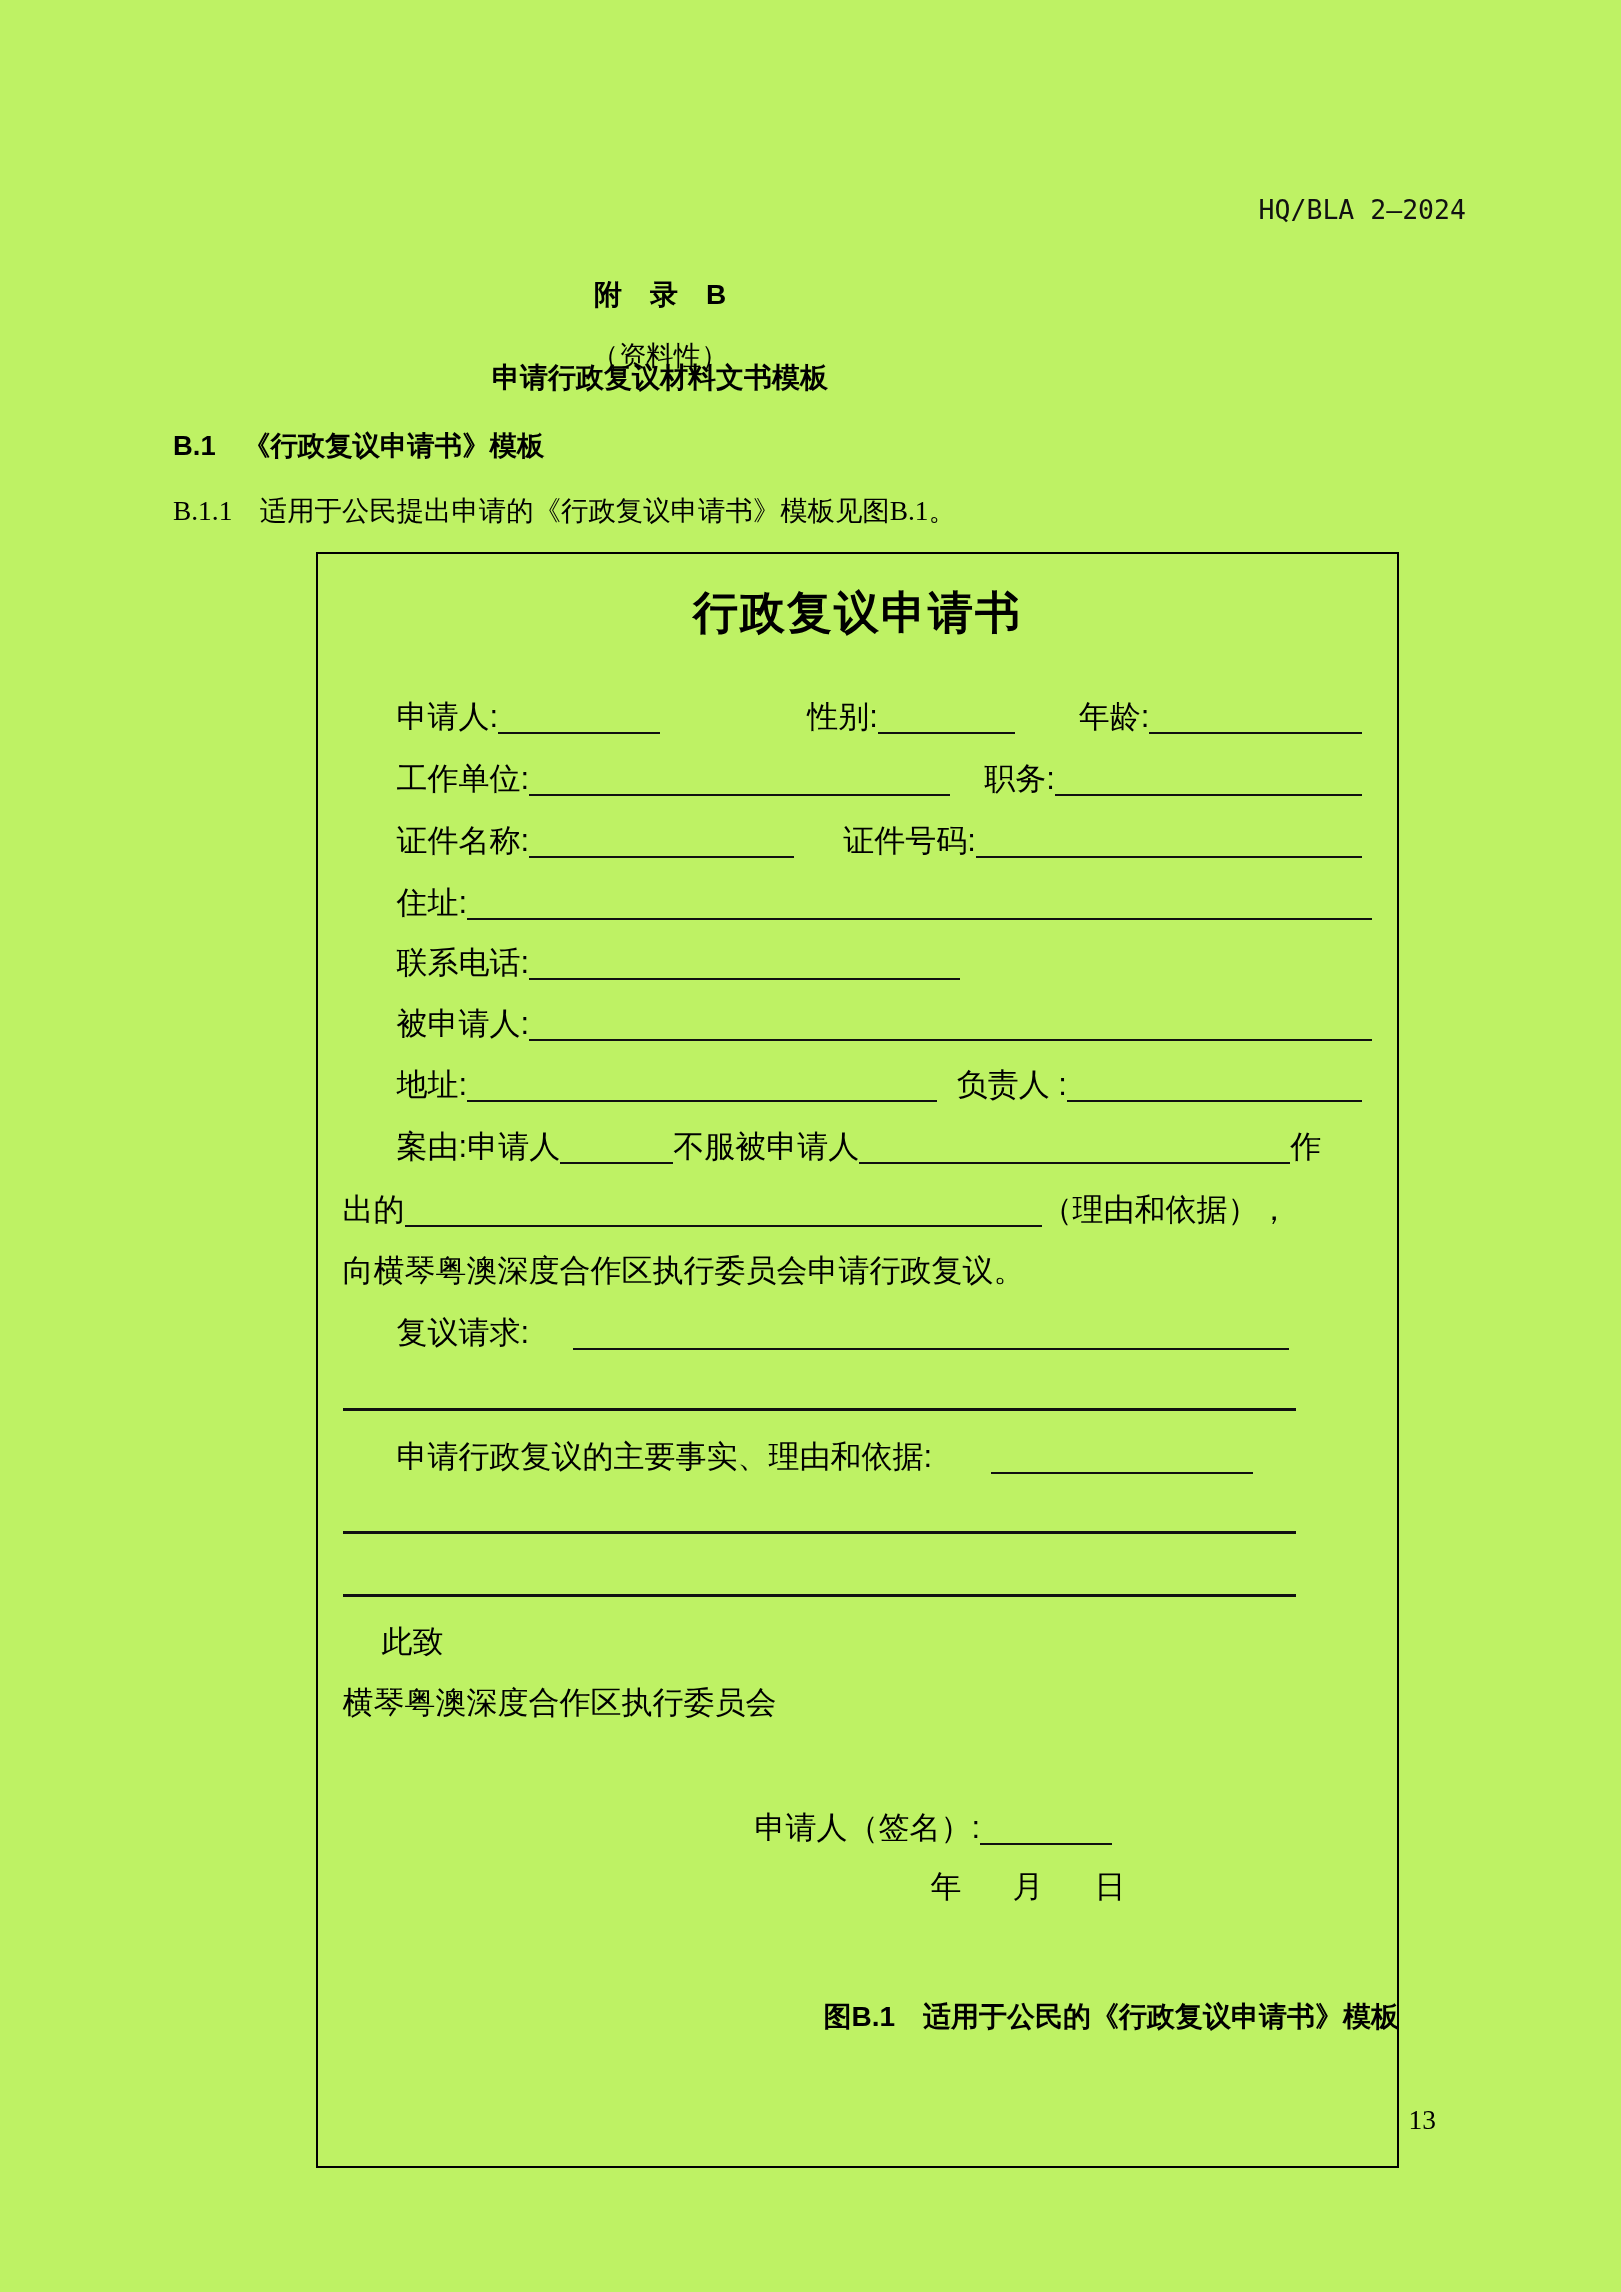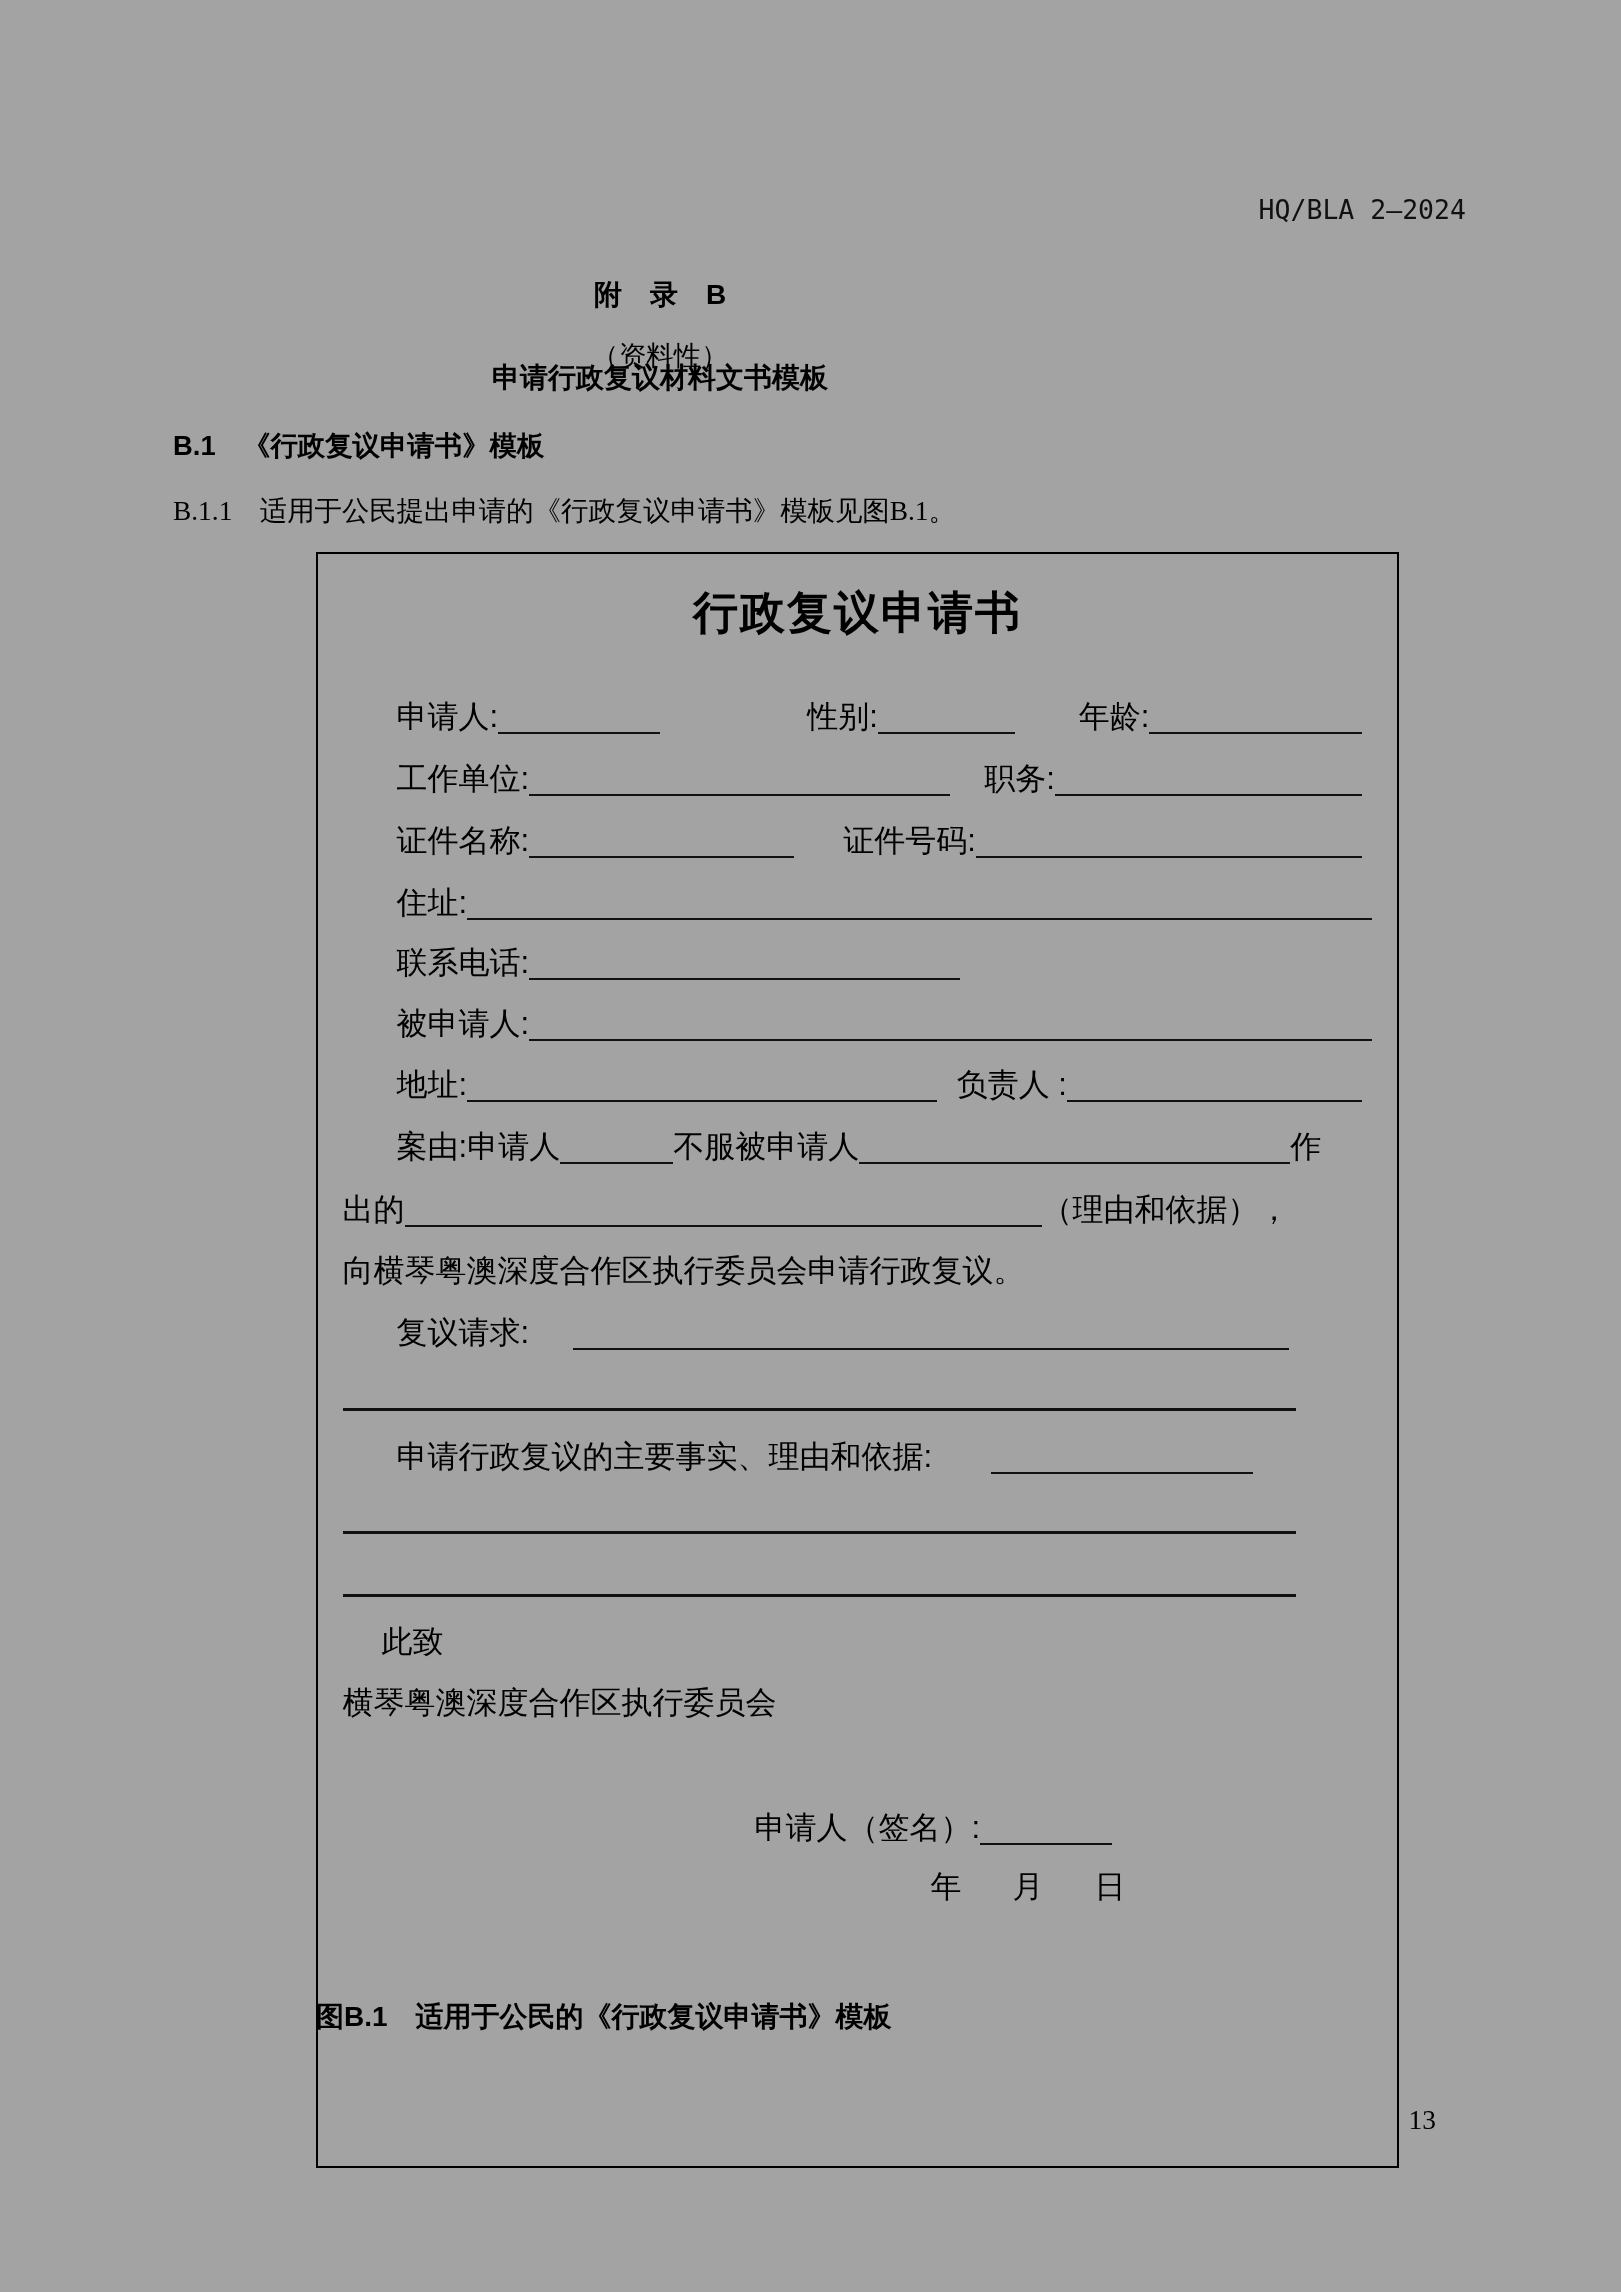--- a/index.html
+++ b/index.html
@@ -1,19 +1,19 @@
 <!DOCTYPE html>
 <html><head>
 <meta charset="utf-8">
 <style>
   html,body{margin:0;padding:0;background:#888;}
   .page{
     position:relative;
     width:1621px;height:2293px;
-    background:#a3a3a3;
+    background:#bef264;
     font-family:"Liberation Sans",sans-serif;
     color:#000;
     overflow:hidden;
   }
   .hdr{
     position:absolute;top:194px;right:155px;
     font-family:"DejaVu Sans Mono",monospace;
     font-size:26.5px;letter-spacing:0px;color:#111;
   }
   .t-center{position:absolute;left:0;width:1320px;text-align:center;}
@@ -41,21 +41,21 @@
     display:flex;align-items:flex-end;
     font-size:31px;line-height:1.05;white-space:nowrap;
   }
   .b{font-weight:normal;}
   .u{display:inline-block;height:7.8px;border-bottom:2.9px solid #111;}
   .u-flex{flex:1;}
   .u-thick{border-bottom-width:3.9px;}
   .sp{display:inline-block;height:1px;}
   .caption{
     position:absolute;left:316px;top:1998px;width:1083px;
-    text-align:left;font-size:28px;font-weight:bold;
+    text-align:right;font-size:28px;font-weight:bold;
   }
   .pagenum{
     position:absolute;top:2105px;right:185px;
     font-family:"Liberation Serif",serif;font-size:27.4px;
   }
 </style>
 </head>
 <body>
 
 <div class="page">

